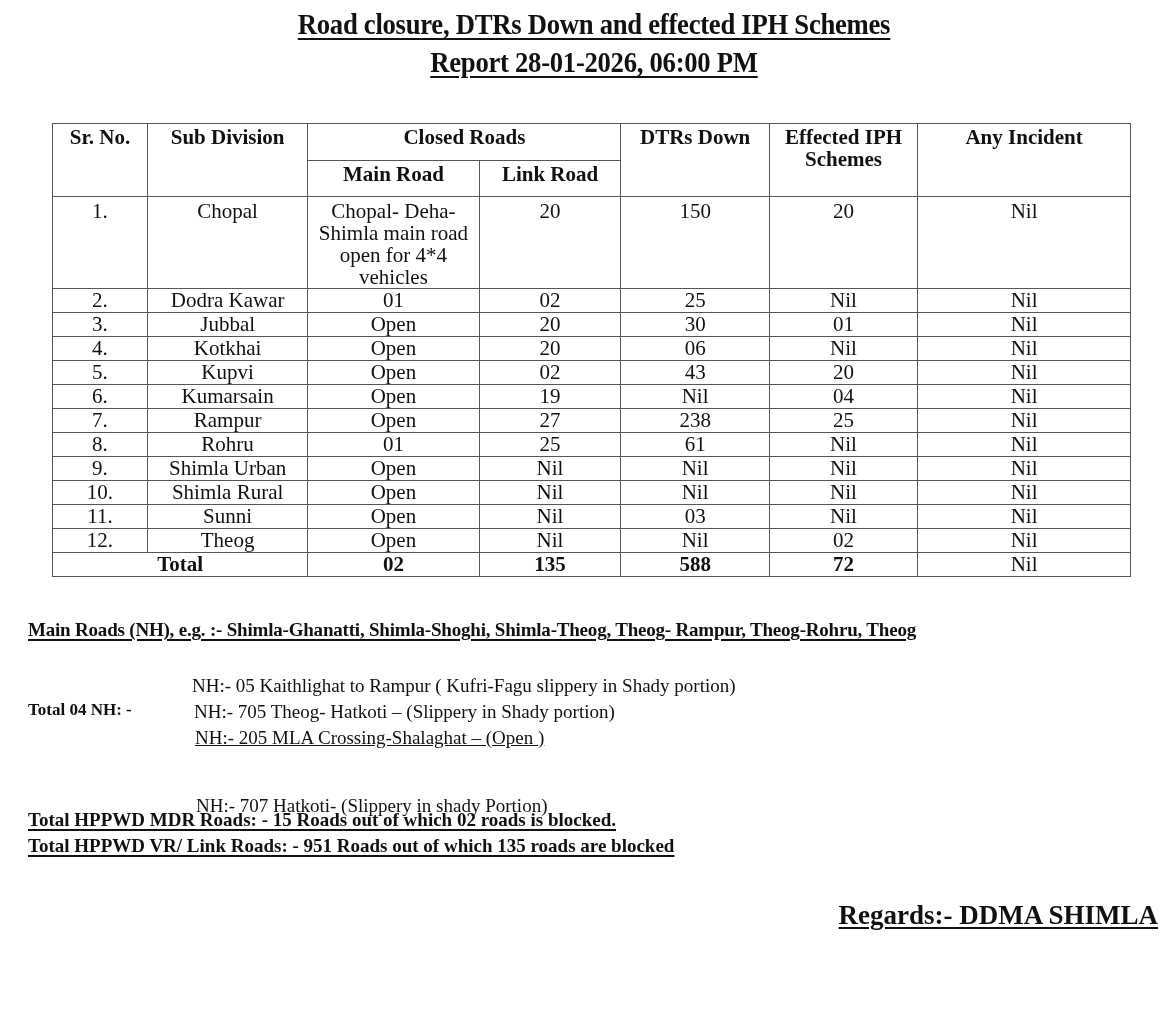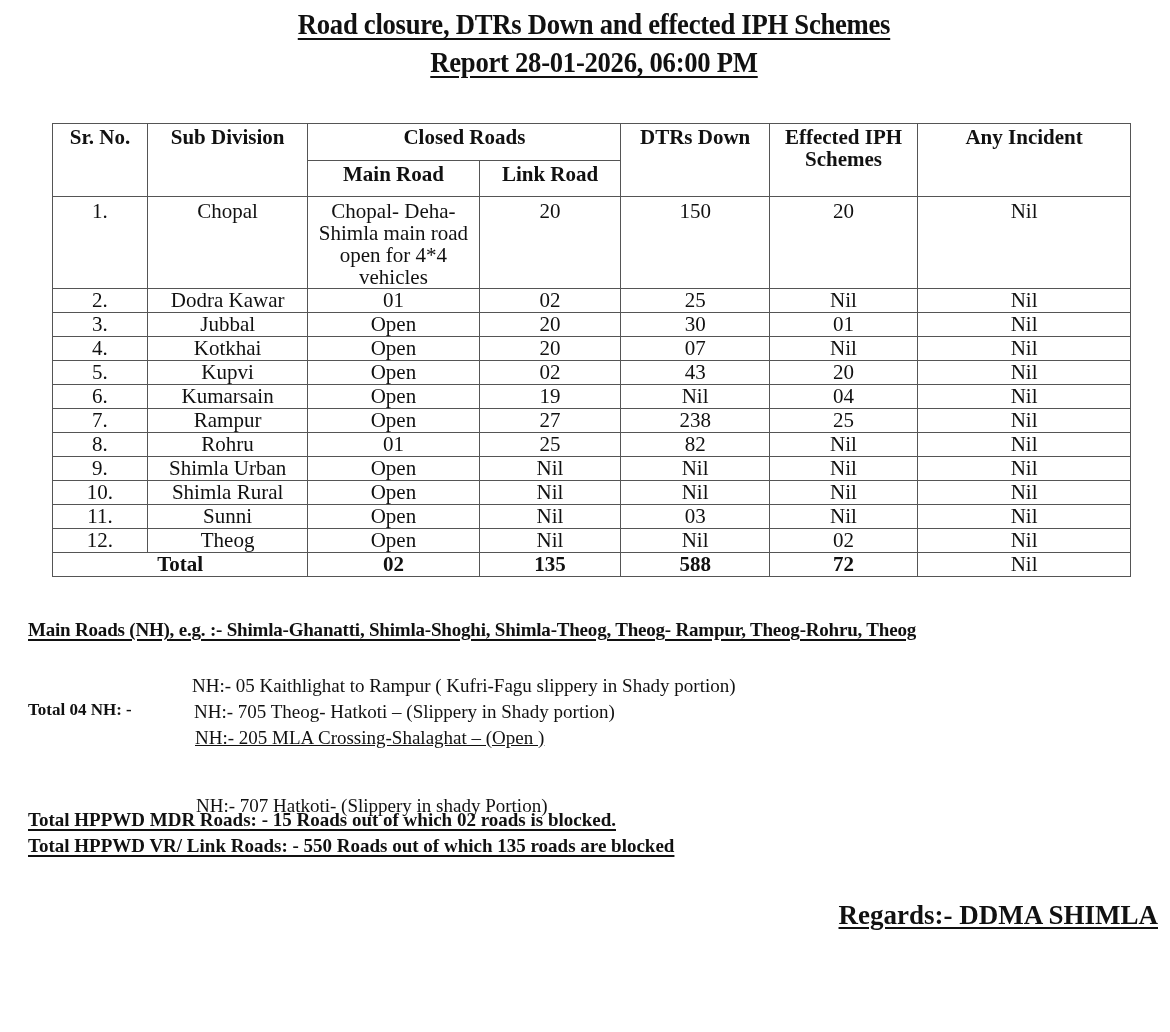--- a/index.html
+++ b/index.html
@@ -117,21 +117,21 @@
         <td>20</td>
         <td>30</td>
         <td>01</td>
         <td>Nil</td>
       </tr>
       <tr class="r">
         <td class="sr">4.</td>
         <td class="sub">Kotkhai</td>
         <td>Open</td>
         <td>20</td>
-        <td>07</td>
+        <td>06</td>
         <td>Nil</td>
         <td>Nil</td>
       </tr>
       <tr class="r">
         <td class="sr">5.</td>
         <td class="sub">Kupvi</td>
         <td>Open</td>
         <td>02</td>
         <td>43</td>
         <td>20</td>
@@ -153,21 +153,21 @@
         <td>27</td>
         <td>238</td>
         <td>25</td>
         <td>Nil</td>
       </tr>
       <tr class="r">
         <td class="sr">8.</td>
         <td class="sub">Rohru</td>
         <td>01</td>
         <td>25</td>
-        <td>82</td>
+        <td>61</td>
         <td>Nil</td>
         <td>Nil</td>
       </tr>
       <tr class="r">
         <td class="sr">9.</td>
         <td class="sub">Shimla Urban</td>
         <td>Open</td>
         <td>Nil</td>
         <td>Nil</td>
         <td>Nil</td>
@@ -215,15 +215,15 @@
 
 <div class="underline-b" id="main-roads">Main Roads (NH), e.g. :- Shimla-Ghanatti, Shimla-Shoghi, Shimla-Theog, Theog- Rampur, Theog-Rohru, Theog</div>
 
 <div class="nh-label">Total 04 NH: -</div>
 <div class="nh-line" id="nh0">NH:- 05 Kaithlighat to Rampur ( Kufri-Fagu slippery in Shady portion)</div>
 <div class="nh-line" id="nh1">NH:- 705 Theog- Hatkoti –   (Slippery in Shady portion)</div>
 <div class="nh-line" id="nh2">NH:- 205 MLA Crossing-Shalaghat –  (Open )</div>
 <div class="nh-line" id="nh3">NH:- 707 Hatkoti-  (Slippery in shady Portion)</div>
 
 <div class="underline-b" id="mdr">Total HPPWD MDR Roads: - 15 Roads out of which 02 roads is blocked.</div>
-<div class="underline-b" id="vr">Total HPPWD VR/ Link Roads: - 550 Roads out of which 135 roads are blocked</div>
+<div class="underline-b" id="vr">Total HPPWD VR/ Link Roads: - 951 Roads out of which 135 roads are blocked</div>
 
 <div id="regards">Regards:- DDMA SHIMLA</div>
 
 </body></html>

